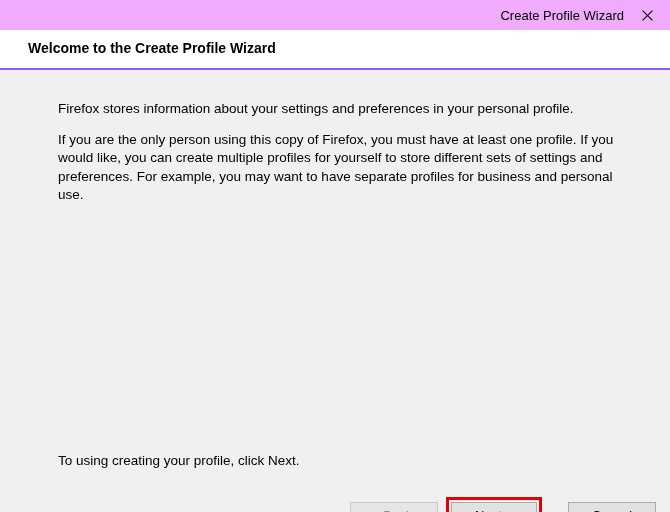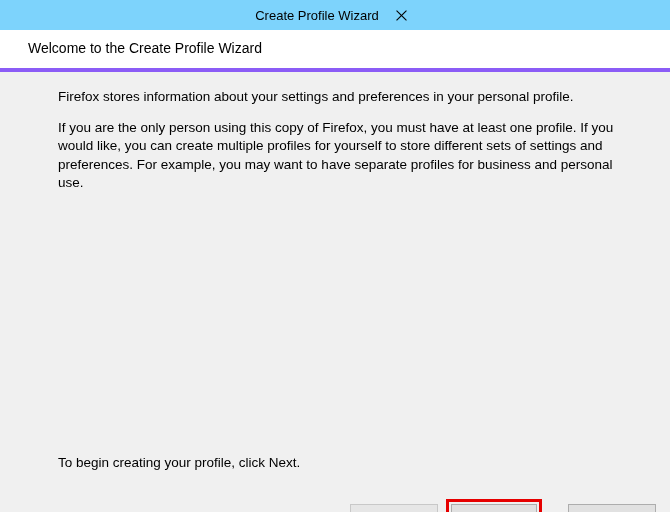--- a/index.html
+++ b/index.html
@@ -11,53 +11,53 @@
       font-family: "Segoe UI", Tahoma, sans-serif;
       font-size: 13px;
       background: #ffffff;
       width: 670px;
       height: 512px;
       overflow: hidden;
       color: #000000;
     }
     .titlebar {
       display: flex;
-      justify-content: center;
+      justify-content: flex-end;
       align-items: center;
       height: 30px;
       padding: 0 0 0 10px;
-      background: #7dd3fc;
+      background: #f0abfc;
     }
     .titlebar-title {
       font-size: 13px;
       color: #000;
     }
     .titlebar-close {
       width: 46px;
       height: 30px;
       display: flex;
       align-items: center;
       justify-content: center;
       cursor: pointer;
     }
     .titlebar-close svg {
       width: 11px;
       height: 11px;
     }
     .header {
       padding: 10px 0 12px 28px;
-      font-weight: normal;
+      font-weight: bold;
       font-size: 14px;
       color: #000;
-      border-bottom: 4px solid #8b5cf6;
+      border-bottom: 2px solid #8b5cf6;
       background: #ffffff;
     }
     .content-area {
       background: #f0f0f0;
-      padding: 16px 48px 0 58px;
+      padding: 30px 48px 0 58px;
       height: 420px;
       position: relative;
     }
     .paragraph {
       font-size: 13.5px;
       line-height: 1.35;
       margin-bottom: 13px;
       color: #000;
     }
     .begin-line {
@@ -122,21 +122,21 @@
       <line x1="9.5" y1="0.5" x2="0.5" y2="9.5" stroke="#000" stroke-width="1"></line>
     </svg>
   </div>
 </div>
 
 <div class="header">Welcome to the Create Profile Wizard</div>
 
 <div class="content-area">
   <p class="paragraph">Firefox stores information about your settings and preferences in your personal profile.</p>
   <p class="paragraph">If you are the only person using this copy of Firefox, you must have at least one profile. If you would like, you can create multiple profiles for yourself to store different sets of settings and preferences. For example, you may want to have separate profiles for business and personal use.</p>
-  <div class="begin-line">To begin creating your profile, click Next.</div>
+  <div class="begin-line">To using creating your profile, click Next.</div>
 </div>
 
 <div class="button-bar">
   <button class="btn disabled">
     <span>&lt; </span>
       <span class="mn">B</span>
       <span>ack</span>
   </button>
   <span class="highlight-next">
     <button class="btn">

